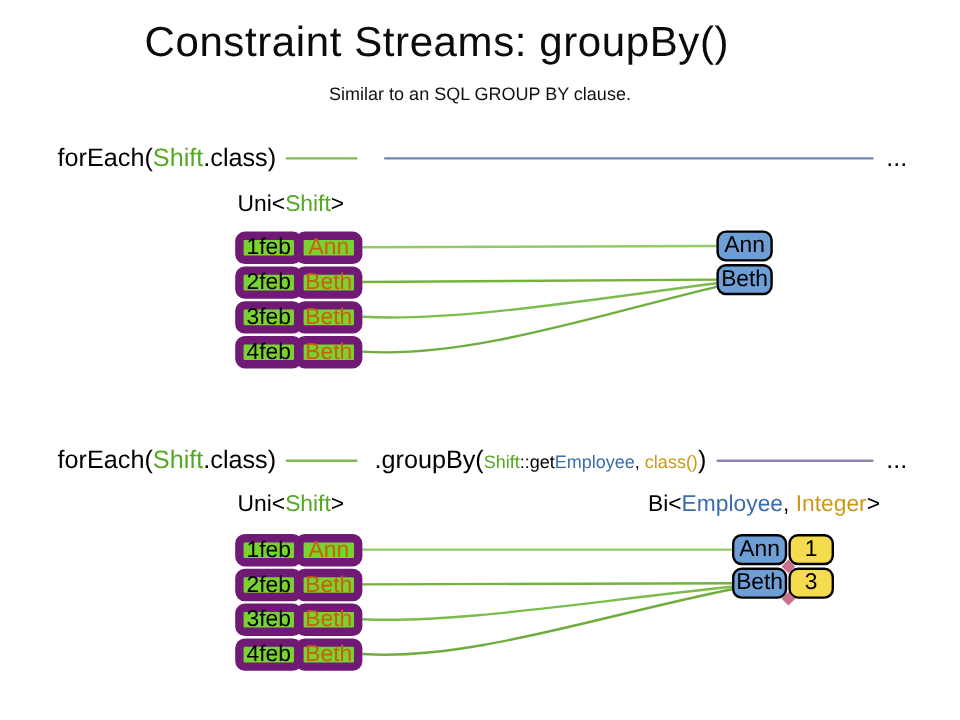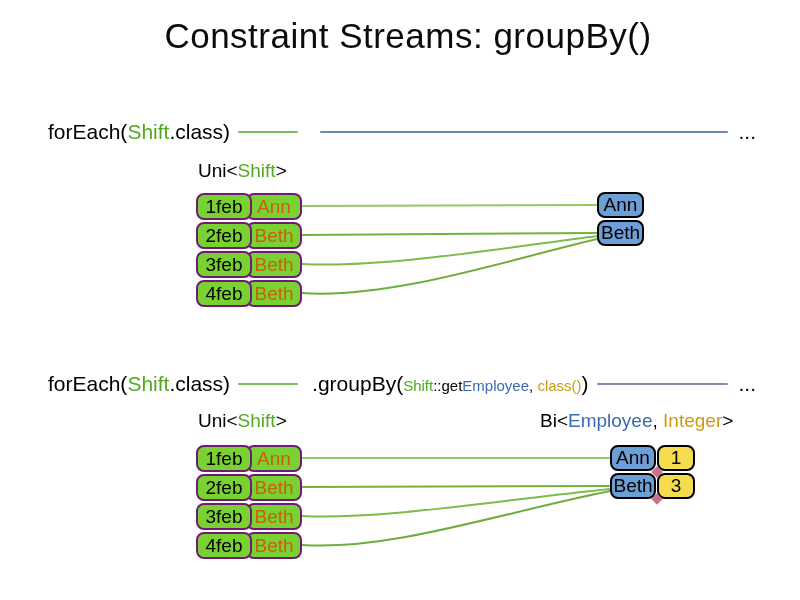--- a/index.html
+++ b/index.html
@@ -1,53 +1,54 @@
 <!DOCTYPE html>
 <html><head>
 <meta charset="utf-8">
 <style>
   html,body{margin:0;padding:0;background:#fff;}
   .slide{position:relative;width:800px;height:600px;background:#fff;overflow:hidden;
          font-family:"Liberation Sans",sans-serif;color:#000;}
   .title{position:absolute;top:16px;left:0;width:728px;text-align:center;
-         font-size:35px;letter-spacing:.5px;color:#0b0b0b;padding-left:44px;}
+         font-size:35px;letter-spacing:.5px;color:#0b0b0b;}
   .subtitle{position:absolute;top:70px;left:0;width:800px;text-align:center;font-size:15px;color:#111;}
 
   .connectors{position:absolute;top:0;left:0;z-index:0;}
 
   .codeline{position:absolute;left:48px;right:44px;height:28px;display:flex;align-items:center;z-index:2;}
   .code{font-size:21px;white-space:pre;}
   .code .small{font-size:15px;}
   .green{color:#54A824;}
   .blue{color:#3B6CB0;}
   .gold{color:#CB9A17;}
   .seg{height:2px;border-radius:1px;}
   .seg-green{width:60px;background:#7DBB57;margin:0 14px 0 8px;}
   .seg-blue{flex:1;background:#6B87BE;margin:0 10px 0 8px;}
   .seg-purple{flex:1;background:#9183AC;margin:0 10px 0 8px;}
 
   .lbl{position:absolute;font-size:19px;z-index:2;white-space:pre;}
 
   .trow{position:absolute;width:106px;height:27px;z-index:1;}
-  .cell{position:absolute;box-sizing:border-box;border:2px solid #701a75;border-radius:8px;
+  .cell{position:absolute;box-sizing:border-box;border:7px solid #701a75;border-radius:8px;
         background:#79D232;font-size:19px;display:flex;align-items:center;justify-content:center;}
   .cell.date{left:0;top:0;width:56px;height:27px;z-index:2;color:#000;}
   .cell.name{left:50px;top:0;width:56px;height:27px;z-index:1;color:#C8600F;}
 
   .gbox{position:absolute;box-sizing:border-box;border:2px solid #000;border-radius:8px;
         background:#6D9ED6;font-size:19px;display:flex;align-items:center;justify-content:center;z-index:2;}
   .gcount{background:#F5DC4E;}
   .diamond{position:absolute;width:8px;height:8px;background:#C9708C;transform:rotate(45deg);z-index:3;}
 </style>
 </head>
 <body>
 
 <div class="slide">
 
   <div class="title">Constraint Streams: groupBy()</div>
+  <div class="subtitle">Similar to an SQL GROUP BY clause.</div>
 
   <svg class="connectors" width="800" height="600" viewBox="0 0 800 600" fill="none">
     <path d="M302 206 L597 205" stroke="#94CA64" stroke-width="2"></path>
     <path d="M302 235 L597 233" stroke="#74B23D" stroke-width="2"></path>
     <path d="M302 264 C380 268 490 250 597 236" stroke="#7CBC4D" stroke-width="2"></path>
     <path d="M302 293 C390 299 500 262 597 239" stroke="#6FAE3E" stroke-width="2"></path>
     <path d="M302 458 L610 458" stroke="#94CA64" stroke-width="2"></path>
     <path d="M302 487 L610 486" stroke="#74B23D" stroke-width="2"></path>
     <path d="M302 516 C380 520 500 500 610 489" stroke="#7CBC4D" stroke-width="2"></path>
     <path d="M302 545 C390 551 500 513 610 491" stroke="#6FAE3E" stroke-width="2"></path>

